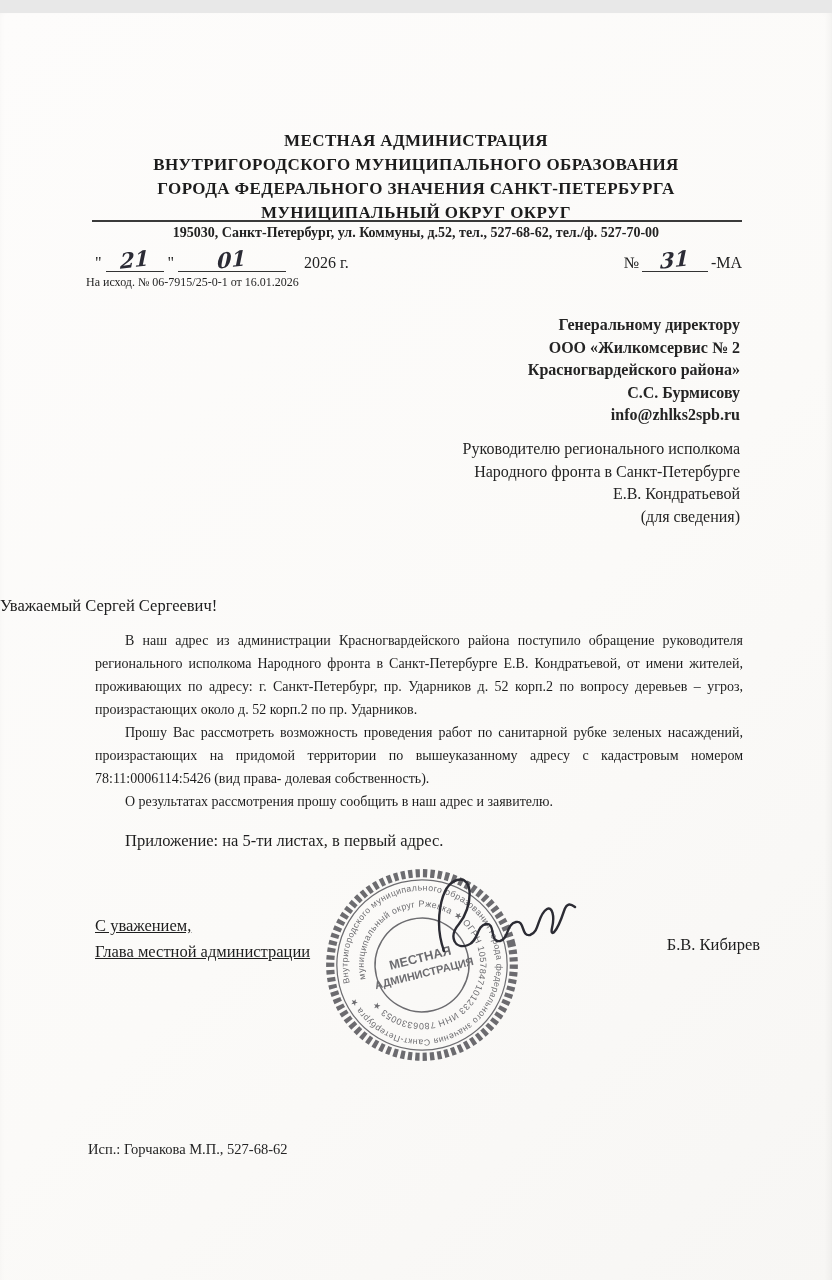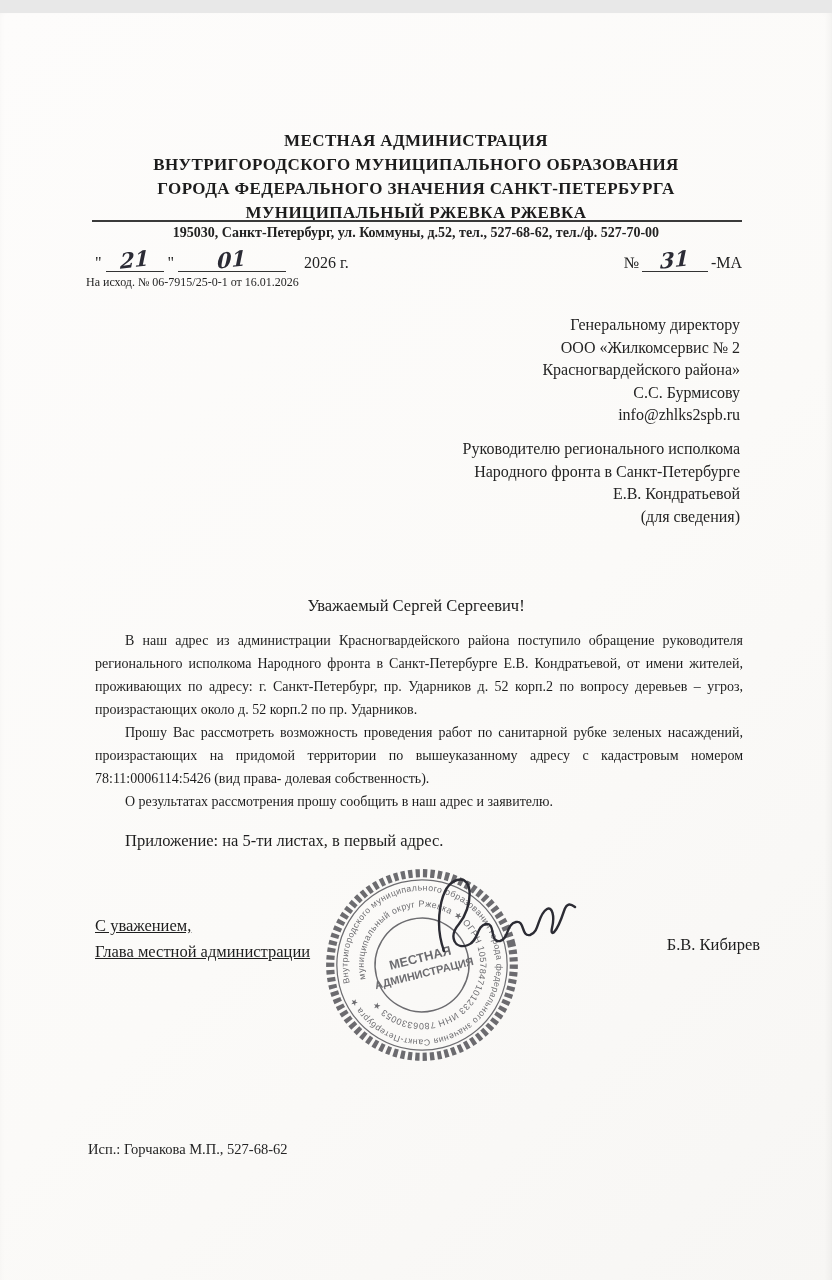--- a/index.html
+++ b/index.html
@@ -37,45 +37,45 @@
   .hand{
     font-family:"DejaVu Serif", serif;font-style:italic;font-weight:bold;
     font-size:21px;line-height:18px;color:#2b2b35;
     display:inline-block;transform:rotate(-7deg) skewX(-8deg);
   }
   .year{margin-left:14px;}
   .req-right{position:absolute;right:2px;top:4px;display:flex;align-items:flex-end;gap:3px;}
   .ref-line{position:absolute;top:262px;left:86px;font-size:12px;color:#1f1f1f;}
   
   .recipient{position:absolute;right:92px;text-align:right;font-size:16px;line-height:22.5px;color:#242424;}
-  .recipient.first{top:301px;}
+  .recipient.first{top:301px;font-weight:bold;}
   .recipient.second{top:425px;}
   
-  .salutation{position:absolute;top:583px;left:0;right:0;text-align:center;font-size:16.5px;color:#202020;}
+  .salutation{position:absolute;top:583px;left:0;right:0;font-size:16.5px;color:#202020;}
   .body-text{position:absolute;top:616px;left:95px;width:648px;font-size:14px;line-height:23px;color:#1e1e1e;}
   .body-text p{margin:0;text-indent:30px;text-align:justify;}
   .attachment{position:absolute;top:818px;left:95px;width:648px;font-size:16.5px;text-indent:30px;color:#1e1e1e;}
   
   .signoff{position:absolute;top:900px;left:95px;font-size:16.5px;line-height:26px;color:#1e1e1e;text-decoration:underline;}
   .signer-name{position:absolute;top:922px;right:72px;font-size:16.5px;color:#1e1e1e;}
   .stamp{position:absolute;left:320px;top:850px;width:204px;height:204px;opacity:.82;filter:blur(.3px);}
   .autograph{position:absolute;left:428px;top:858px;width:150px;height:100px;}
   
   .executor{position:absolute;top:1128px;left:88px;font-size:14.5px;color:#242424;}
 </style>
 </head>
 <body>
 
 <div class="page">
 
   <div class="letterhead">
     <div>МЕСТНАЯ АДМИНИСТРАЦИЯ</div>
     <div>ВНУТРИГОРОДСКОГО МУНИЦИПАЛЬНОГО ОБРАЗОВАНИЯ</div>
     <div>ГОРОДА ФЕДЕРАЛЬНОГО ЗНАЧЕНИЯ САНКТ-ПЕТЕРБУРГА</div>
-    <div>МУНИЦИПАЛЬНЫЙ РЖЕВКА РЖЕВКА</div>
+    <div>МУНИЦИПАЛЬНЫЙ ОКРУГ ОКРУГ</div>
   </div>
   <div class="rule"></div>
   <div class="contact-line">195030, Санкт-Петербург, ул. Коммуны, д.52, тел., 527-68-62, тел./ф. 527-70-00</div>
 
   <div class="req-row">
     <div class="req-left">
       <span>"</span>
       <span class="blank day"><span class="hand">21</span></span>
       <span>"</span>
       <span class="blank month"><span class="hand">01</span></span>

